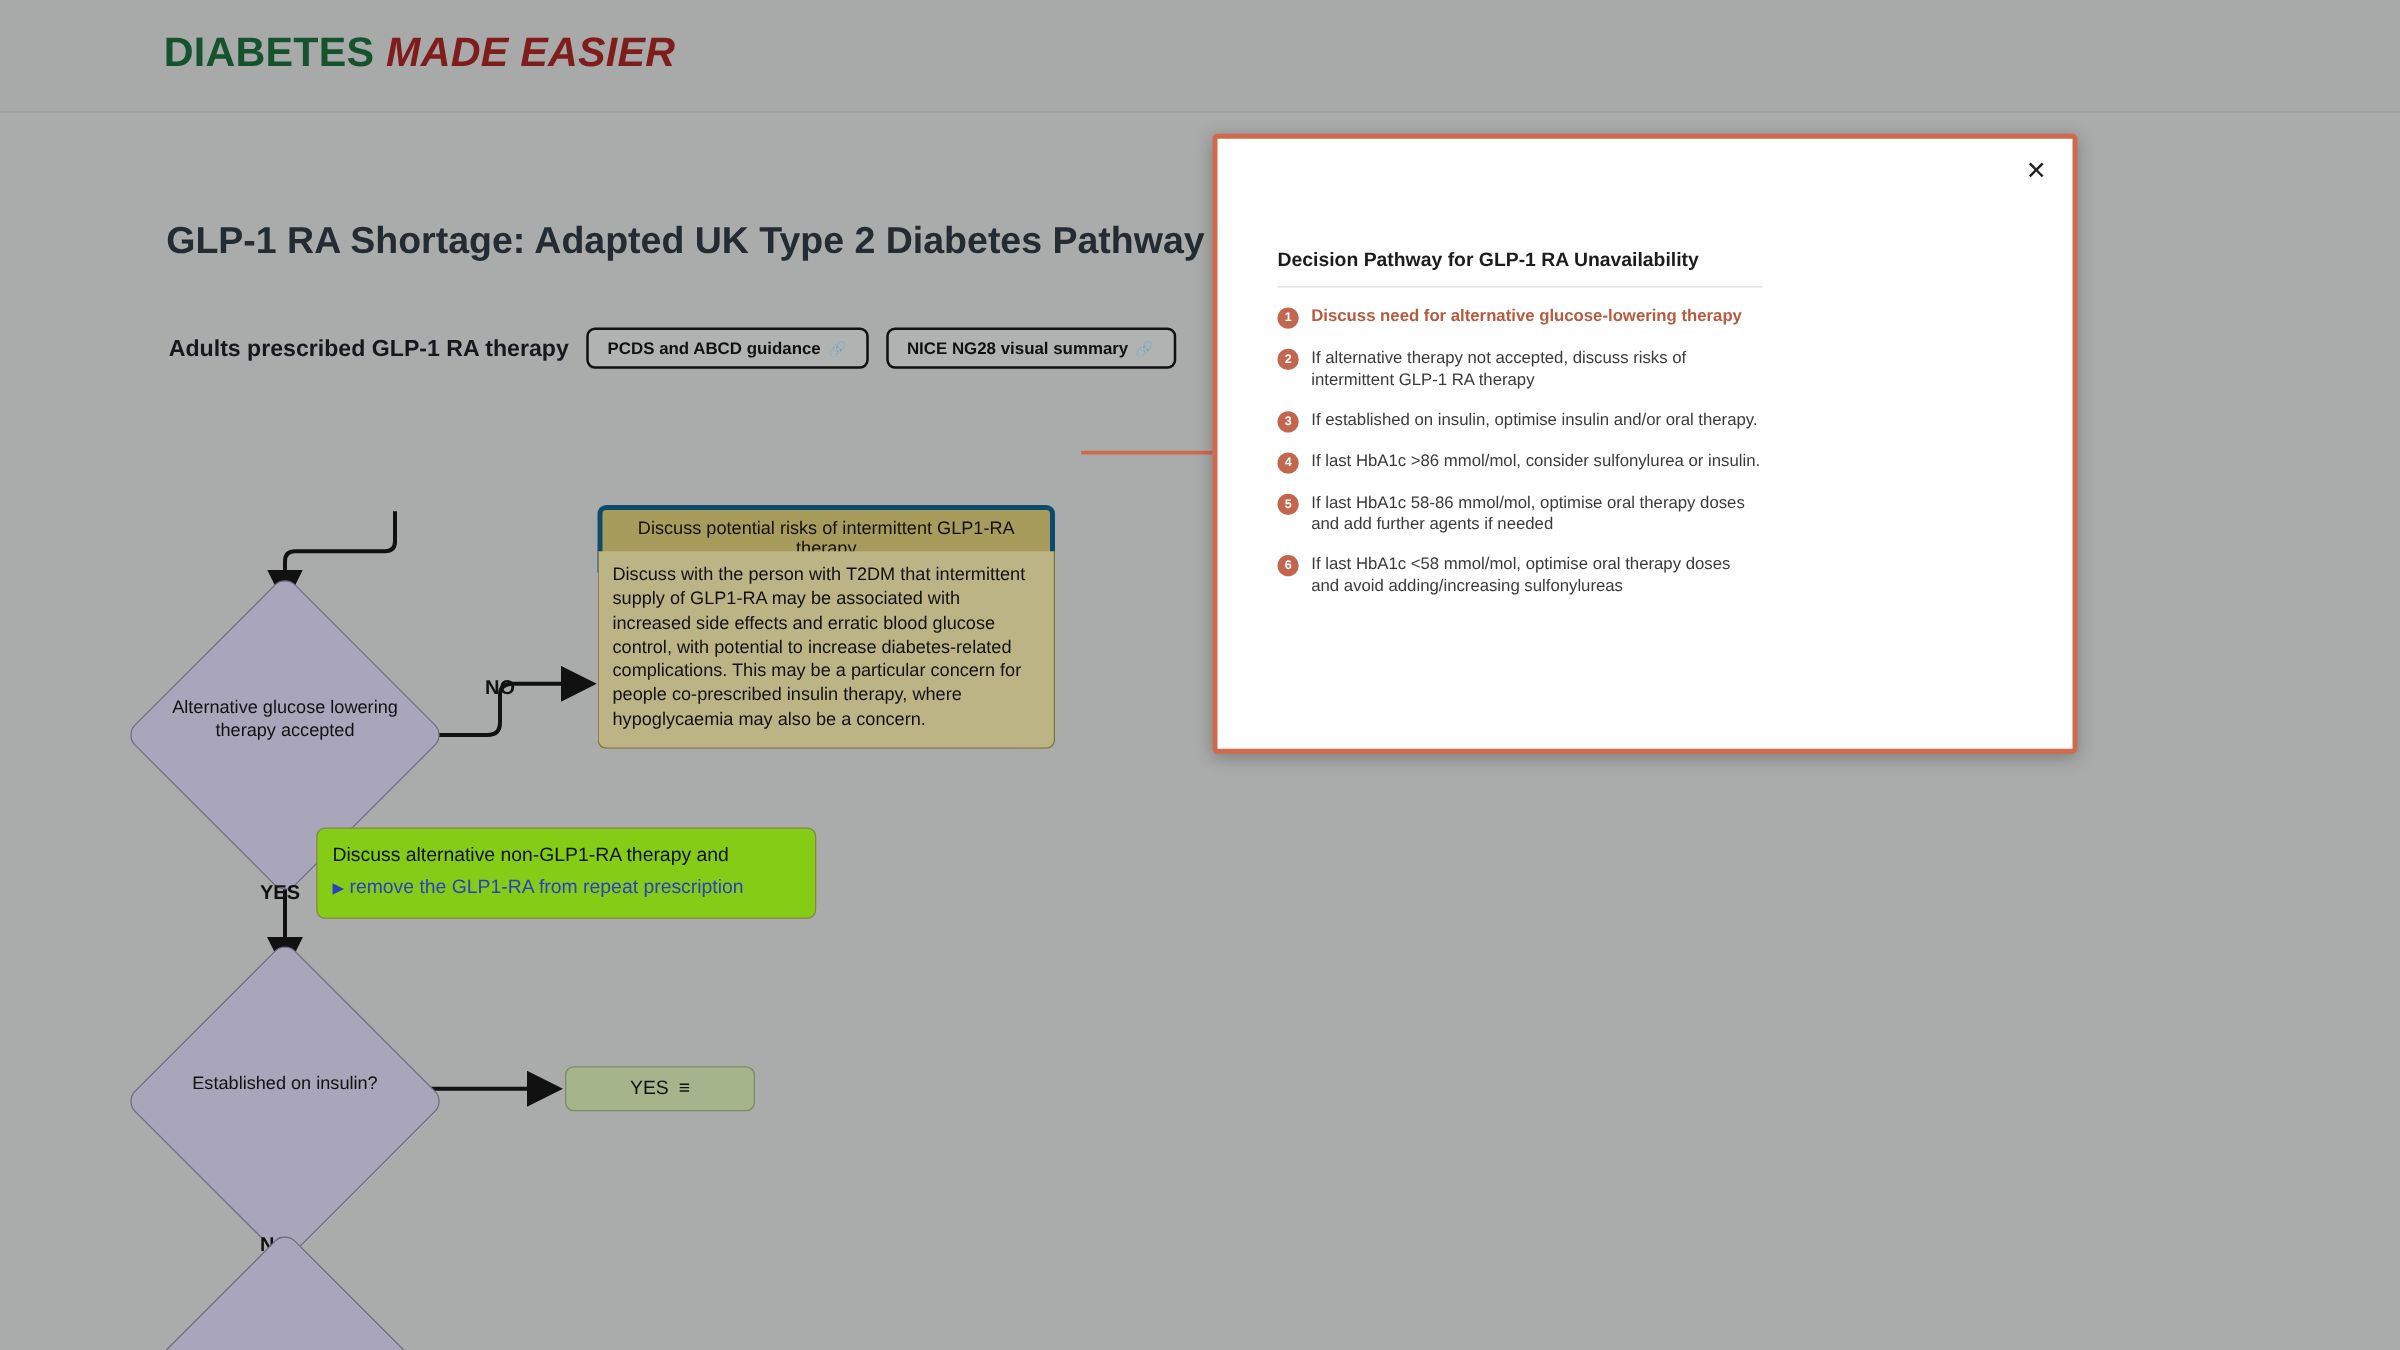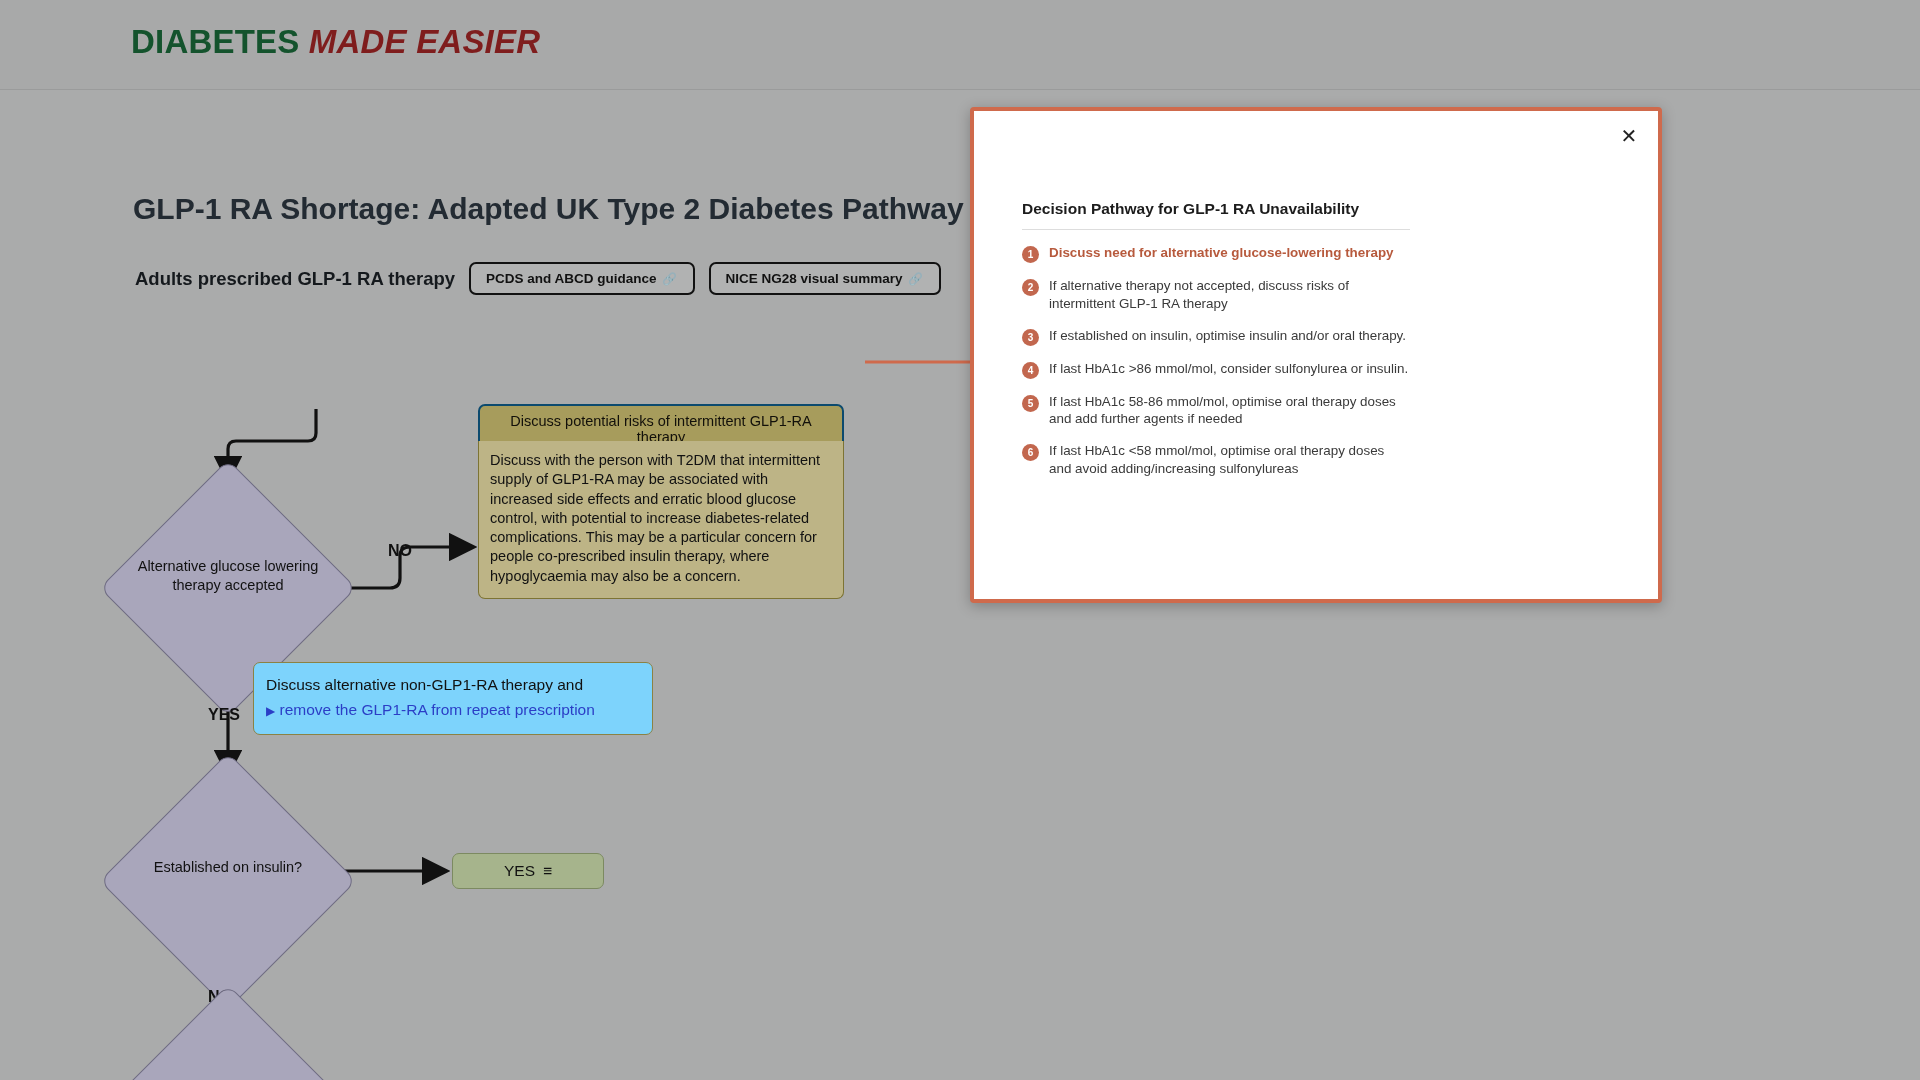--- a/index.html
+++ b/index.html
@@ -21,21 +21,21 @@
   .banner-title {
     position: absolute; left: 131px; top: 23px;
     font-size: 33px; font-weight: bold; letter-spacing: 0.2px;
     white-space: nowrap;
   }
   .brand-dark { color: #14532d; }
   .brand-red  { color: #7f1d1d; font-style: italic; }
 
   
   .page-title {
-    position: absolute; left: 133px; top: 192px;
+    position: absolute; left: 133px; top: 176px;
     font-size: 30px; font-weight: bold; color: #232b33;
     white-space: nowrap;
   }
 
   .subrow { position: absolute; left: 135px; top: 262px; display: flex; align-items: center; gap: 14px; }
   .subrow-label { font-size: 18.5px; font-weight: bold; color: #15191d; white-space: nowrap; }
   .pill {
     border: 2px solid #111; border-radius: 7px;
     background: #b1b2b2;
     padding: 7px 15px;
@@ -65,35 +65,35 @@
     line-height: 1.25;
   }
   .fc-box.lilac { background: #cdc9dd; margin-bottom: 7px; }
   .fc-box.blue  { background: #d4daee; }
   .fc-box b { font-weight: bold; }
   .fc-box .sub { font-weight: normal; font-size: 14px; }
 
   
   .khaki-head {
     position: absolute; left: 478px; top: 404px; width: 366px;
-    background: #a79c5c; border: 2px solid #0c4a6e;
+    background: #a79c5c; border: 4px solid #0c4a6e;
     border-radius: 7px 7px 0 0;
     padding: 7px 10px;
     font-size: 14.5px; color: #12100a; text-align: center;
   }
   .khaki-body {
     position: absolute; left: 478px; top: 441px; width: 366px;
     background: #bdb486; border: 1px solid #7d7434; border-top: none;
     border-radius: 0 0 7px 7px;
     padding: 10px 11px 12px 11px;
     font-size: 14.5px; color: #111; line-height: 1.33;
   }
   .khaki-alt {
     position: absolute; left: 253px; top: 662px; width: 400px;
-    background: #7dd3fc; border: 1px solid #8b8244;
+    background: #84cc16; border: 1px solid #8b8244;
     border-radius: 7px;
     padding: 10px 12px 12px 12px;
     font-size: 15.5px; color: #111; line-height: 1.5;
   }
   .khaki-alt .link {
     color: #2b3ec6; text-decoration: none; display: block; margin-top: 2px;
     cursor: pointer;
   }
   .tri { font-size: 12px; }
 

